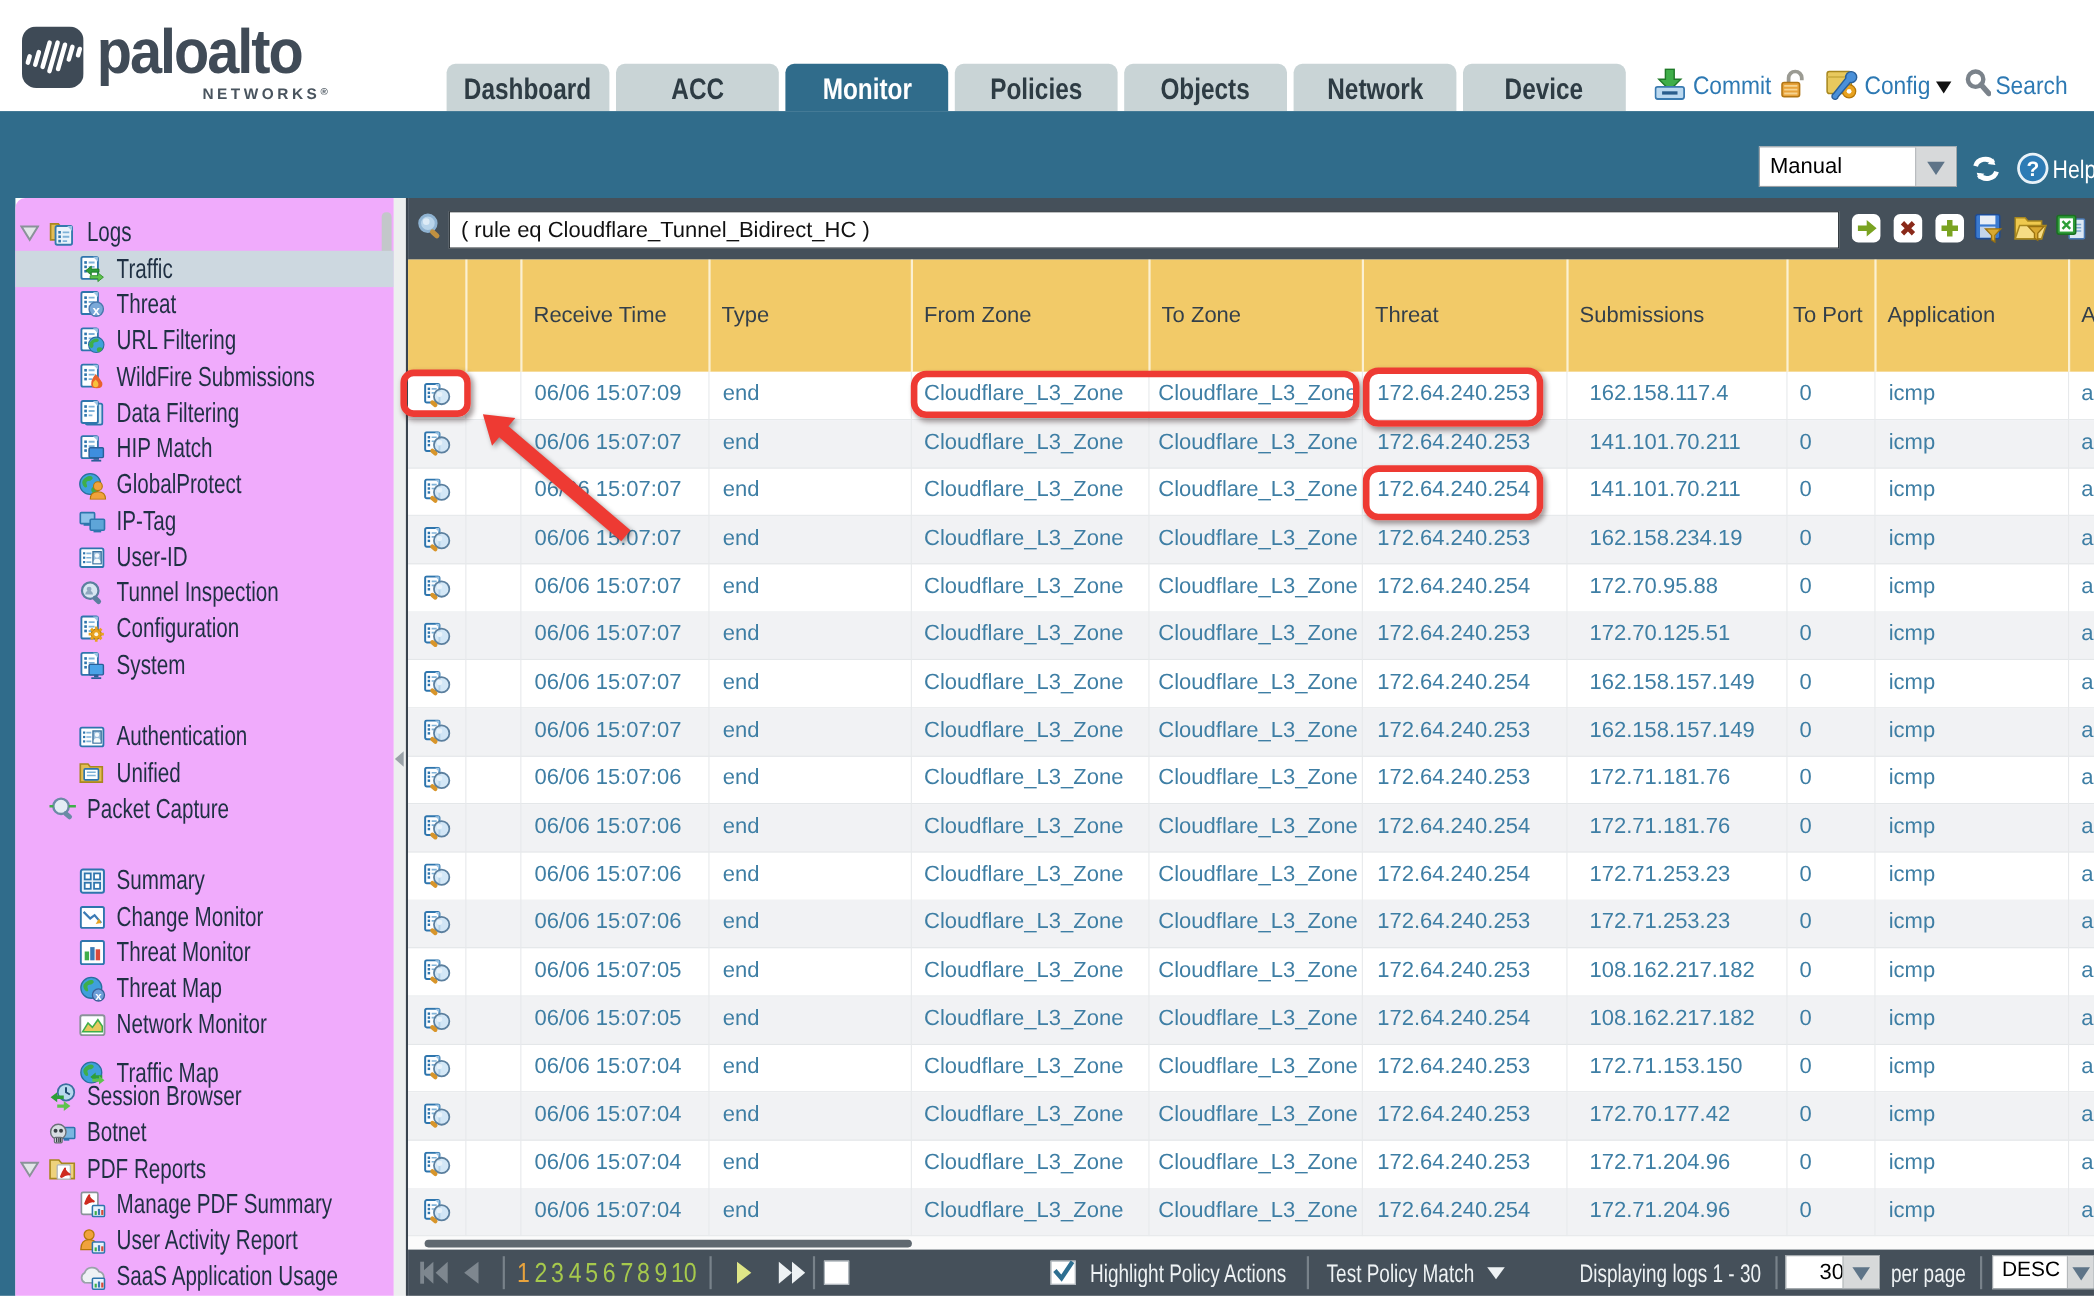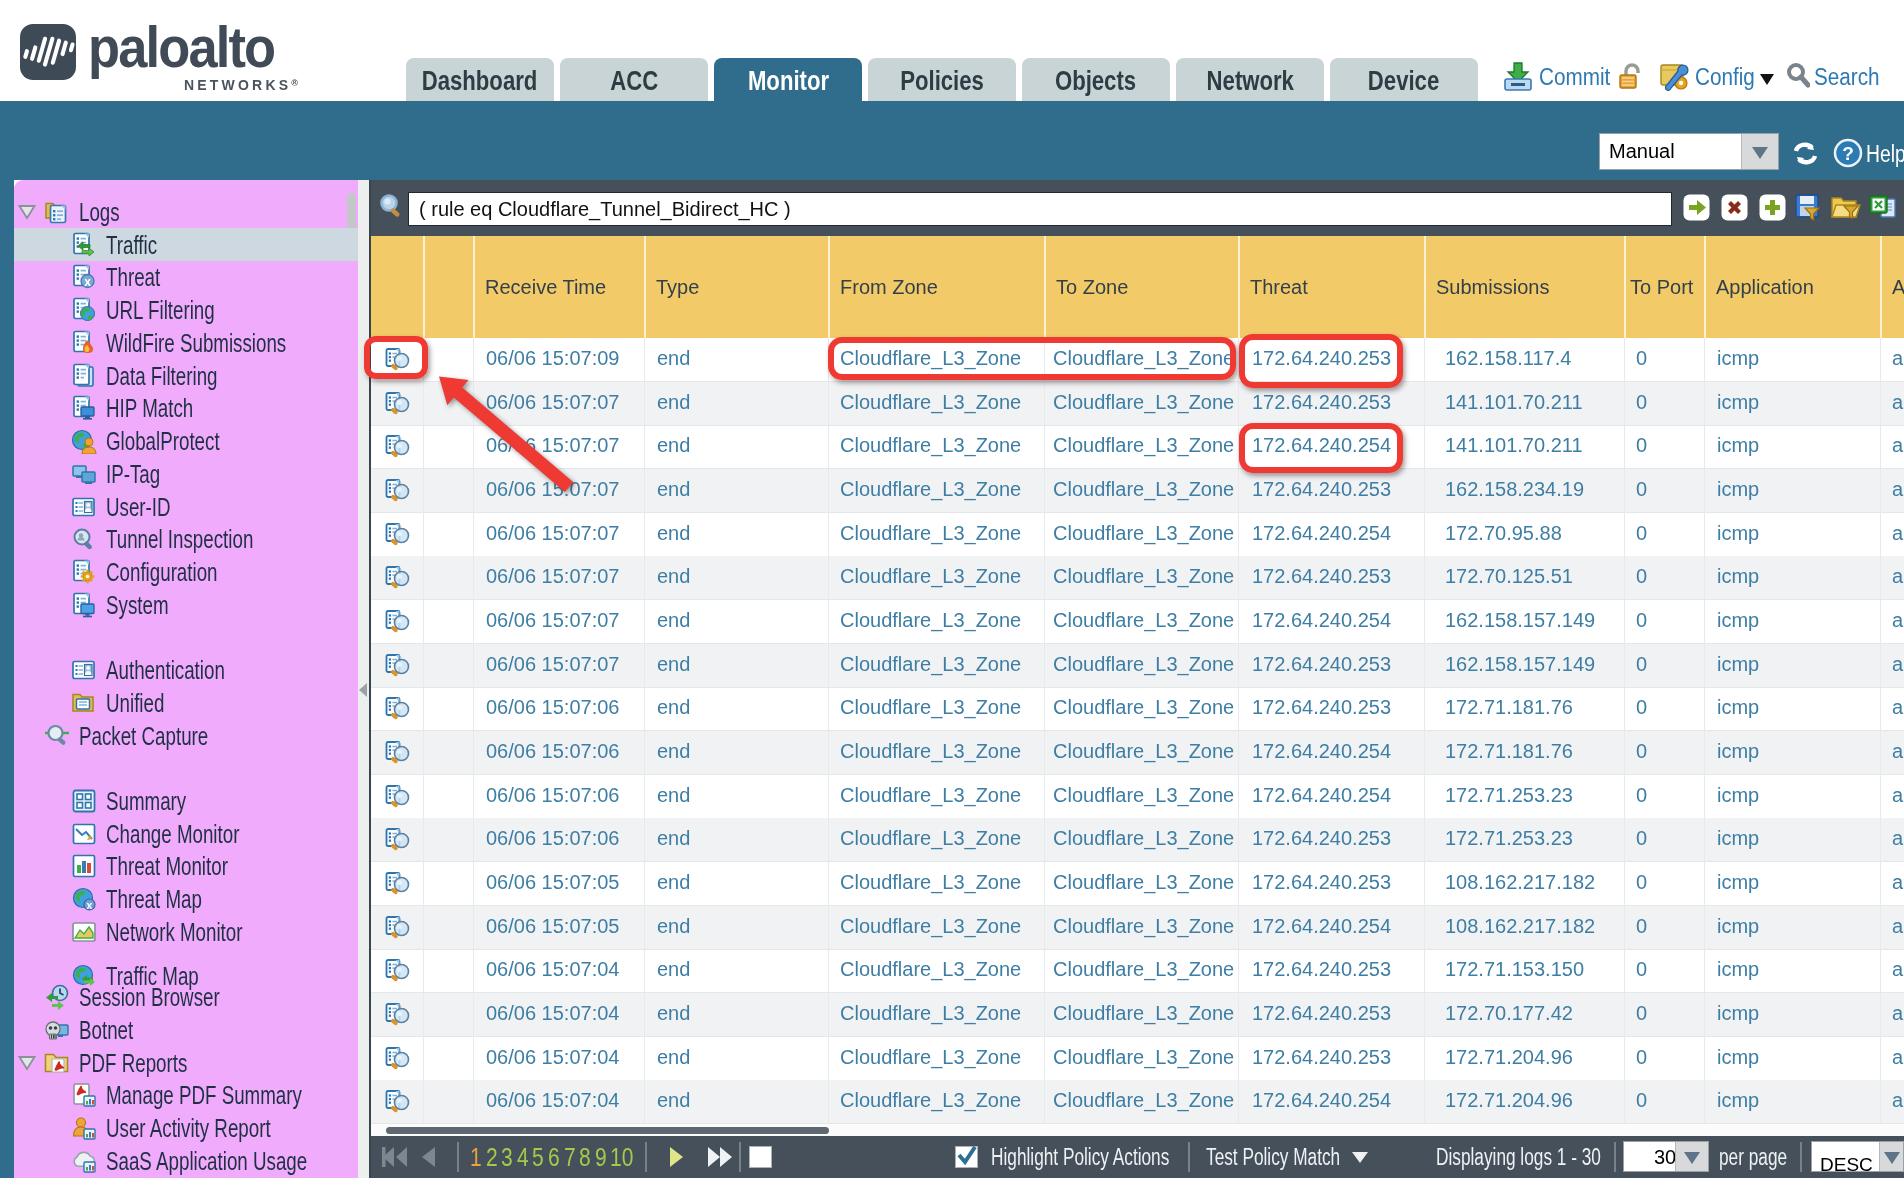--- a/index.html
+++ b/index.html
@@ -1131,21 +1131,21 @@
 <div class="abs" style="left:981px;top:16px;width:0;height:0;border-left:8px solid transparent;border-right:8px solid transparent;border-top:11px solid #eef2f4;"></div>
 <div class="abs" style="left:1065px;top:8px;font-size:23px;"><span class="c">Displaying logs 1 - 30</span></div>
 <div class="bsep" style="left:1243px;"></div>
 <div class="ddown" style="left:1252px;top:5px;width:86px;height:31px;padding-left:22px;">
       <div style="font-size:20px;color:#000;padding:4px 0 0 8px;">30</div>
       <div class="ddbtn" style="width:33px;"></div>
     </div>
 <div class="abs" style="left:1348px;top:8px;font-size:23px;"><span class="c">per page</span></div>
 <div class="bsep" style="left:1429px;"></div>
 <div class="ddown" style="left:1440px;top:5px;width:93px;height:31px;">
-      <div style="font-size:19px;color:#000;padding:12px 0 0 8px;">DESC</div>
+      <div style="font-size:19px;color:#000;padding:2px 0 0 8px;">DESC</div>
       <div class="ddbtn" style="width:24px;"></div>
     </div>
 </div>
 <div class="redbox" style="left:364px;top:336px;width:64px;height:43px;"></div>
 <div class="redbox" style="left:828px;top:337px;width:408px;height:43px;border-radius:14px;"></div>
 <div class="redbox" style="left:1239px;top:334px;width:164px;height:54px;border-radius:14px;"></div>
 <div class="redbox" style="left:1239px;top:423px;width:164px;height:50px;border-radius:14px;"></div>
 <svg class="abs" style="left:420px;top:355px" width="180px" height="185px" viewBox="0 0 180 185">
     <polygon points="19,21.5 48.5,25.1 42.2,32.6 153.2,127 144.8,137 33.8,42.6 27.3,50.2" fill="#ee3a33" filter="drop-shadow(2.5px 2.5px 2.5px rgba(0,0,0,0.4))"></polygon>
   </svg>

